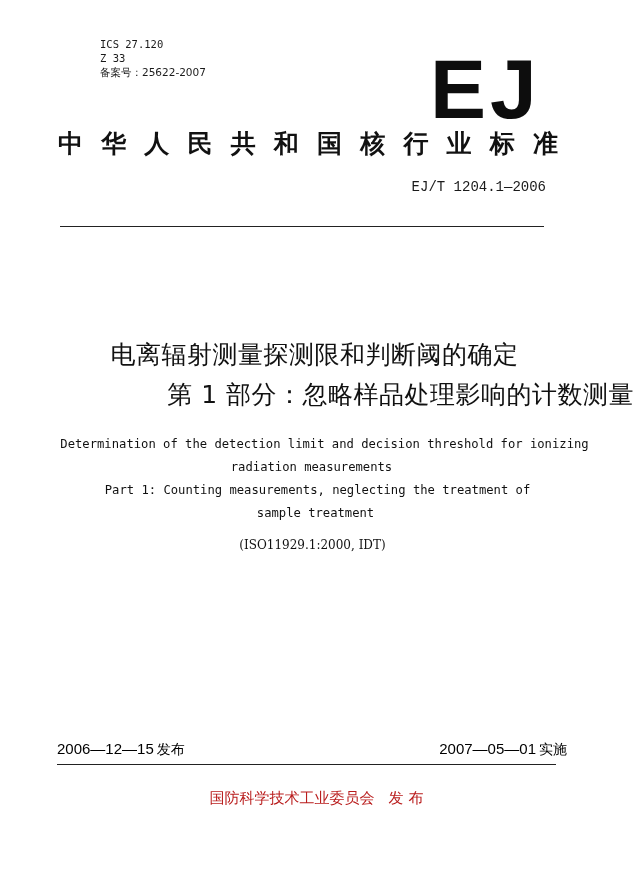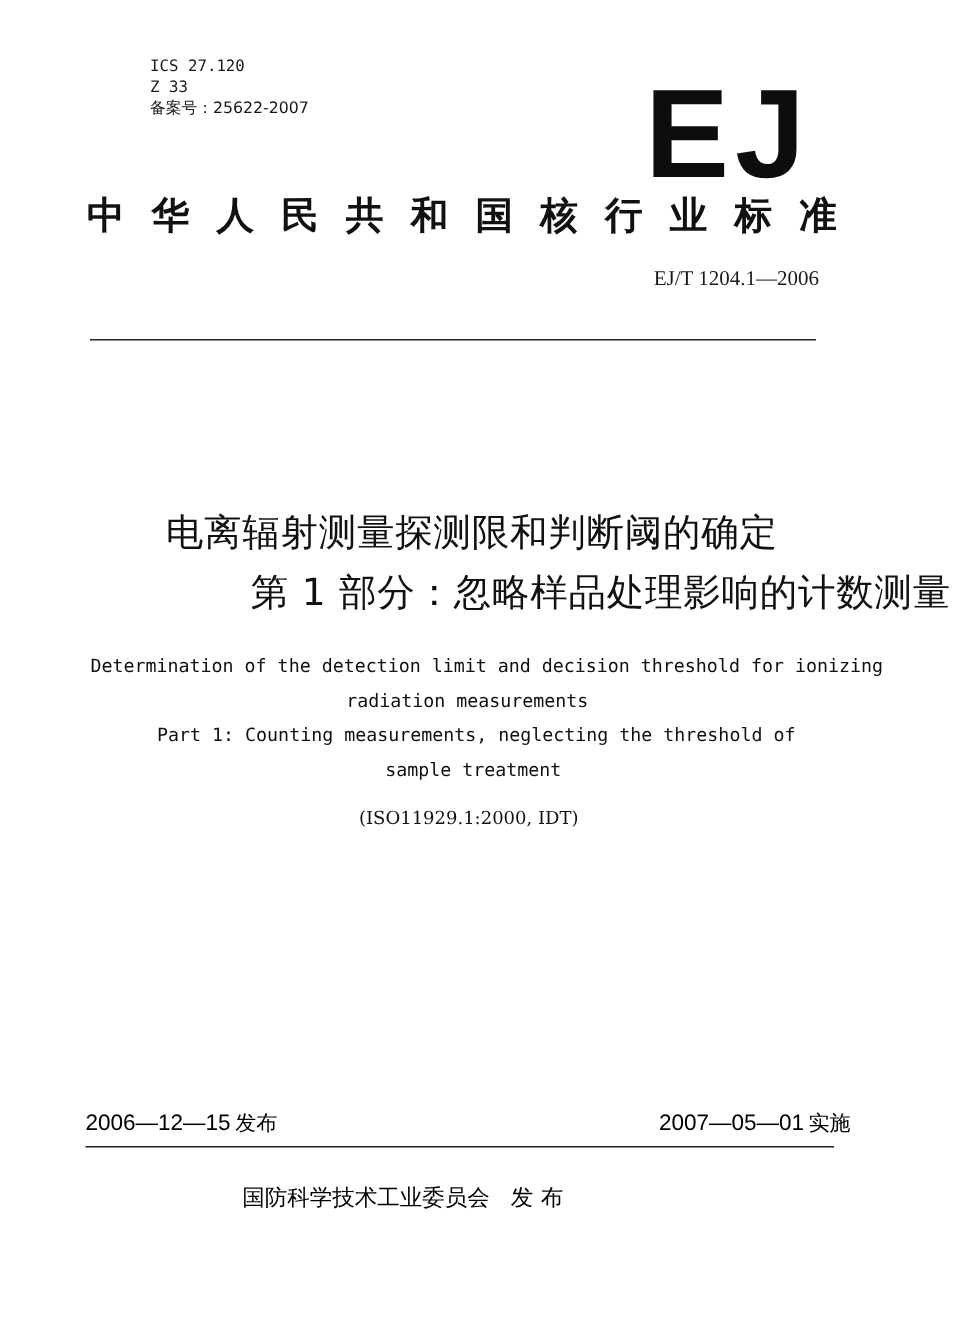--- a/index.html
+++ b/index.html
@@ -53,21 +53,21 @@
       font-weight: bold;
       font-size: 25px;
       line-height: 32px;
       color: #111;
     }
     .std-org span { display: inline-block; }
 
     .std-number {
       right: 89px;
       top: 178px;
-      font-family: Liberation Serif, serif;
+      font-family: Liberation Mono, monospace;
       font-size: 14px;
       line-height: 18px;
       color: #1a1a1a;
     }
 
     .rule {
       height: 0;
       border-top: 1.5px solid #222;
     }
     .rule-top { left: 60px; top: 226px; width: 484px; }
@@ -118,21 +118,22 @@
     .date .suffix { font-family: "DejaVu Sans", sans-serif; font-size: 14px; margin-left: 3px; }
 
     .publisher {
       left: 0;
       width: 542px;
       text-align: center;
       top: 788px;
       font-family: "DejaVu Sans", sans-serif;
       font-size: 15px;
       line-height: 20px;
-      color: #000000;
+      color: #b91c1c;
+      padding-left: 48px;
     }
     .publisher .pub-suffix { margin-left: 14px; letter-spacing: 5px; }
   </style>
 </head>
 <body>
 
 <div class="abs meta meta-ics">ICS 27.120</div>
 <div class="abs meta meta-z">Z 33</div>
 <div class="abs meta meta-record">备案号：25622-2007</div>
 
@@ -155,21 +156,21 @@
 
 <div class="abs std-number">EJ/T 1204.1—2006</div>
 
 <div class="abs rule rule-top"></div>
 
 <div class="abs cn-title cn-title-1">电离辐射测量探测限和判断阈的确定</div>
 <div class="abs cn-title cn-title-2">第 1 部分：忽略样品处理影响的计数测量</div>
 
 <div class="abs en en-1">Determination of the detection limit and decision threshold for ionizing</div>
 <div class="abs en en-2">radiation measurements</div>
-<div class="abs en en-3">Part 1: Counting measurements, neglecting the threshold of</div>
+<div class="abs en en-3">Part 1: Counting measurements, neglecting the treatment of</div>
 <div class="abs en en-4">sample treatment</div>
 <div class="abs en en-idt">(ISO11929.1:2000, IDT)</div>
 
 <div class="abs date date-issue">
   <span>2006—12—15</span><span class="suffix">发布</span>
 </div>
 <div class="abs date date-impl">
   <span>2007—05—01</span><span class="suffix">实施</span>
 </div>
 

